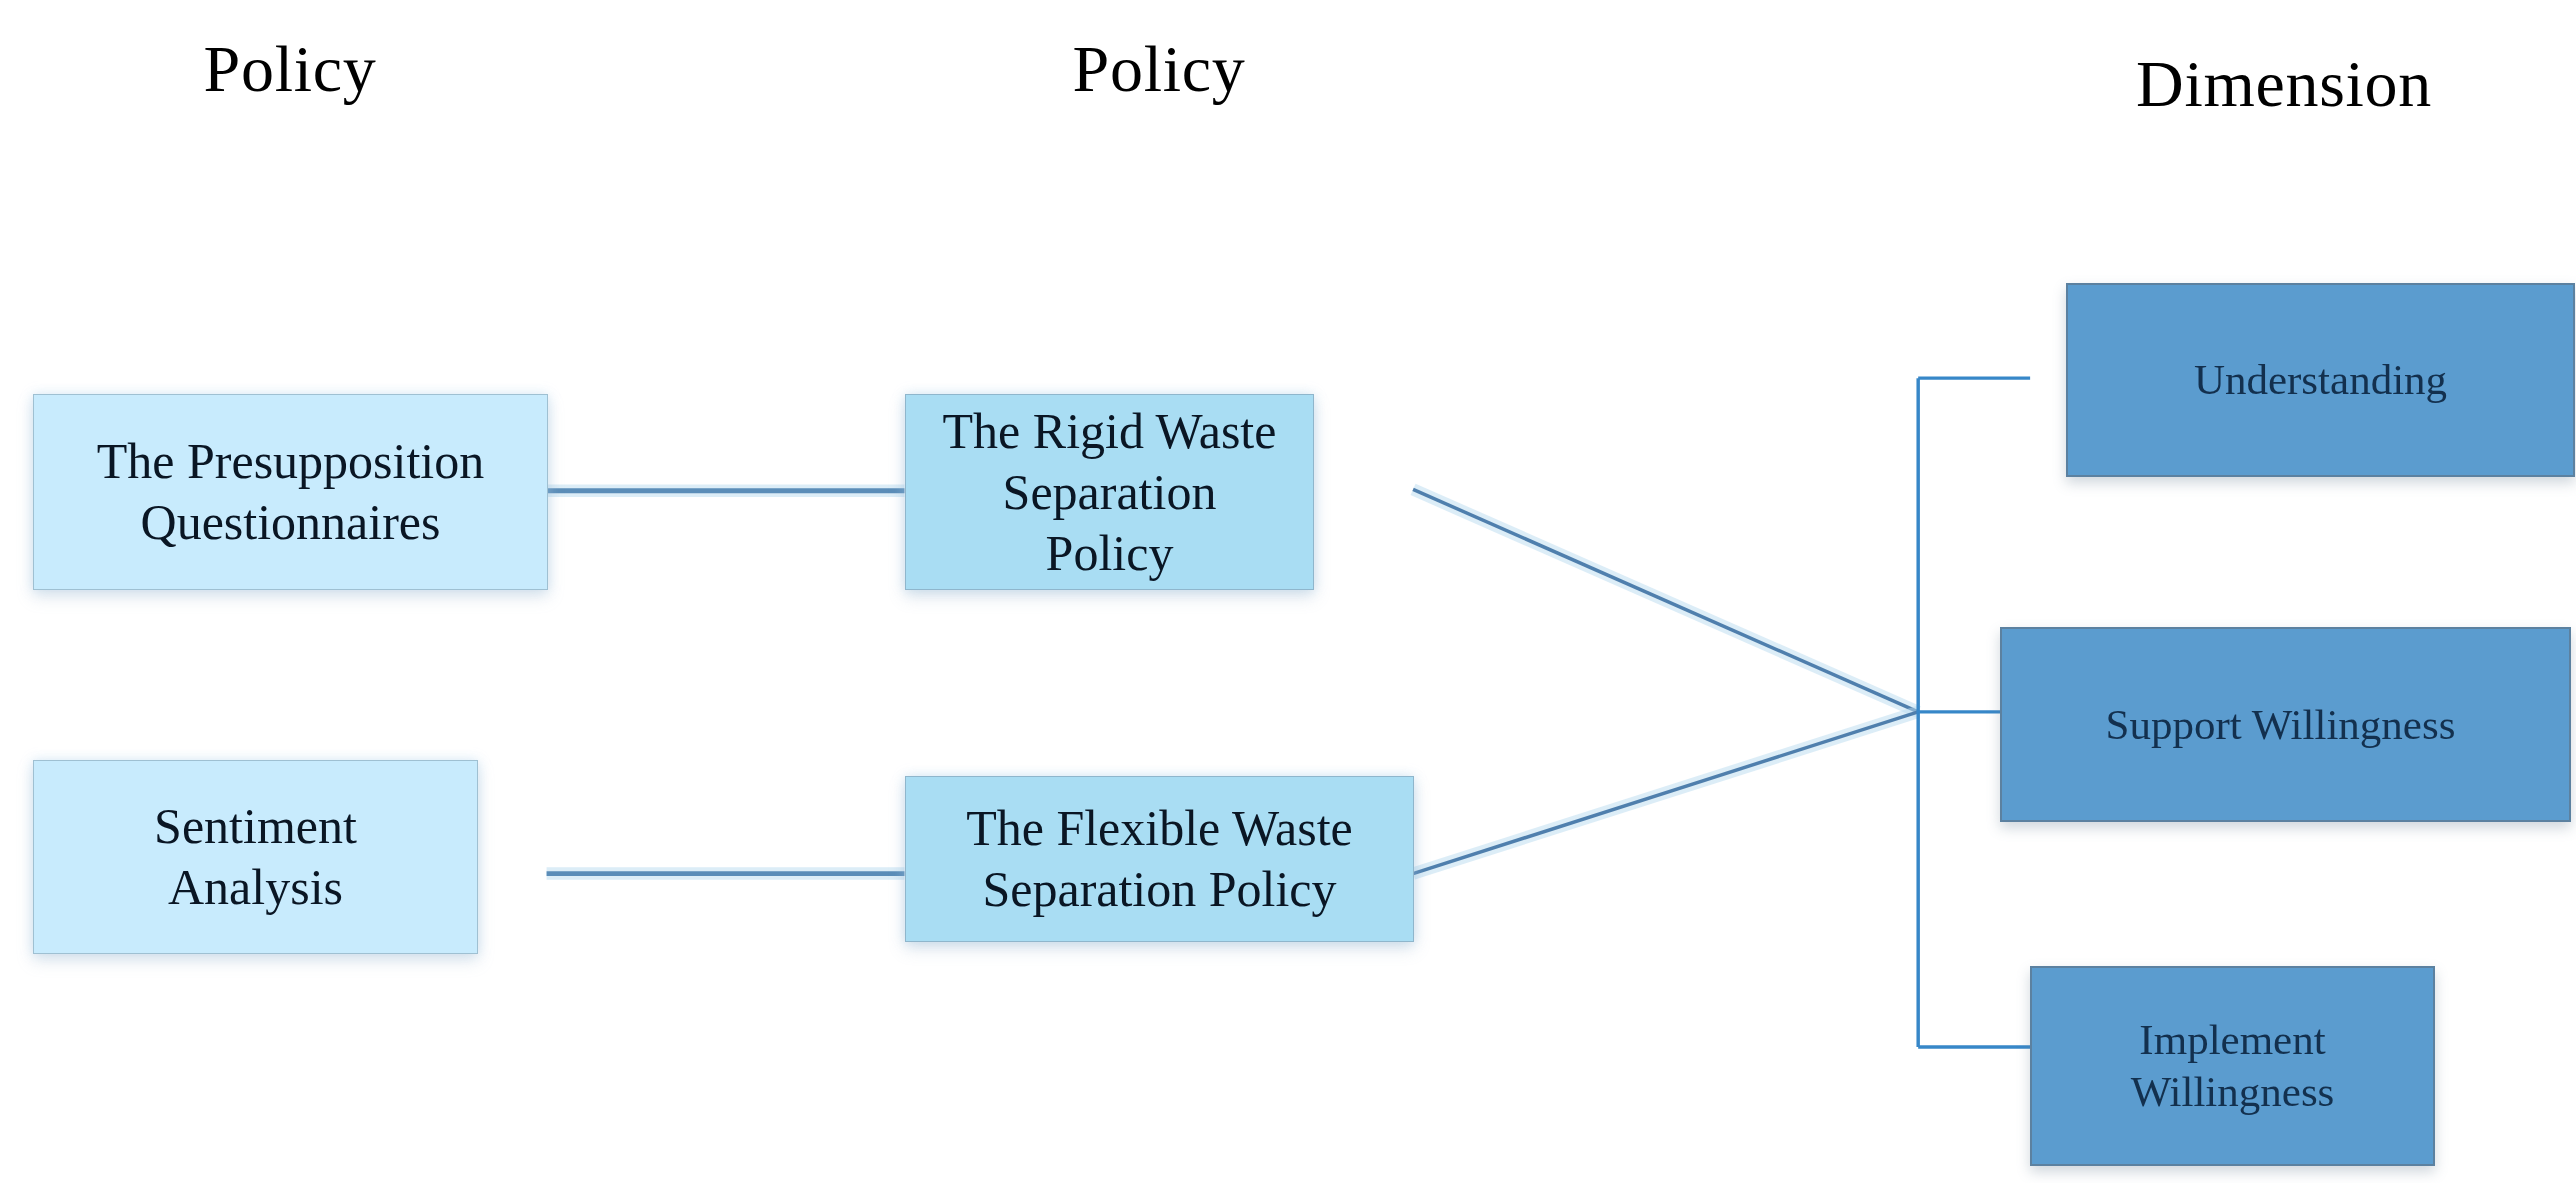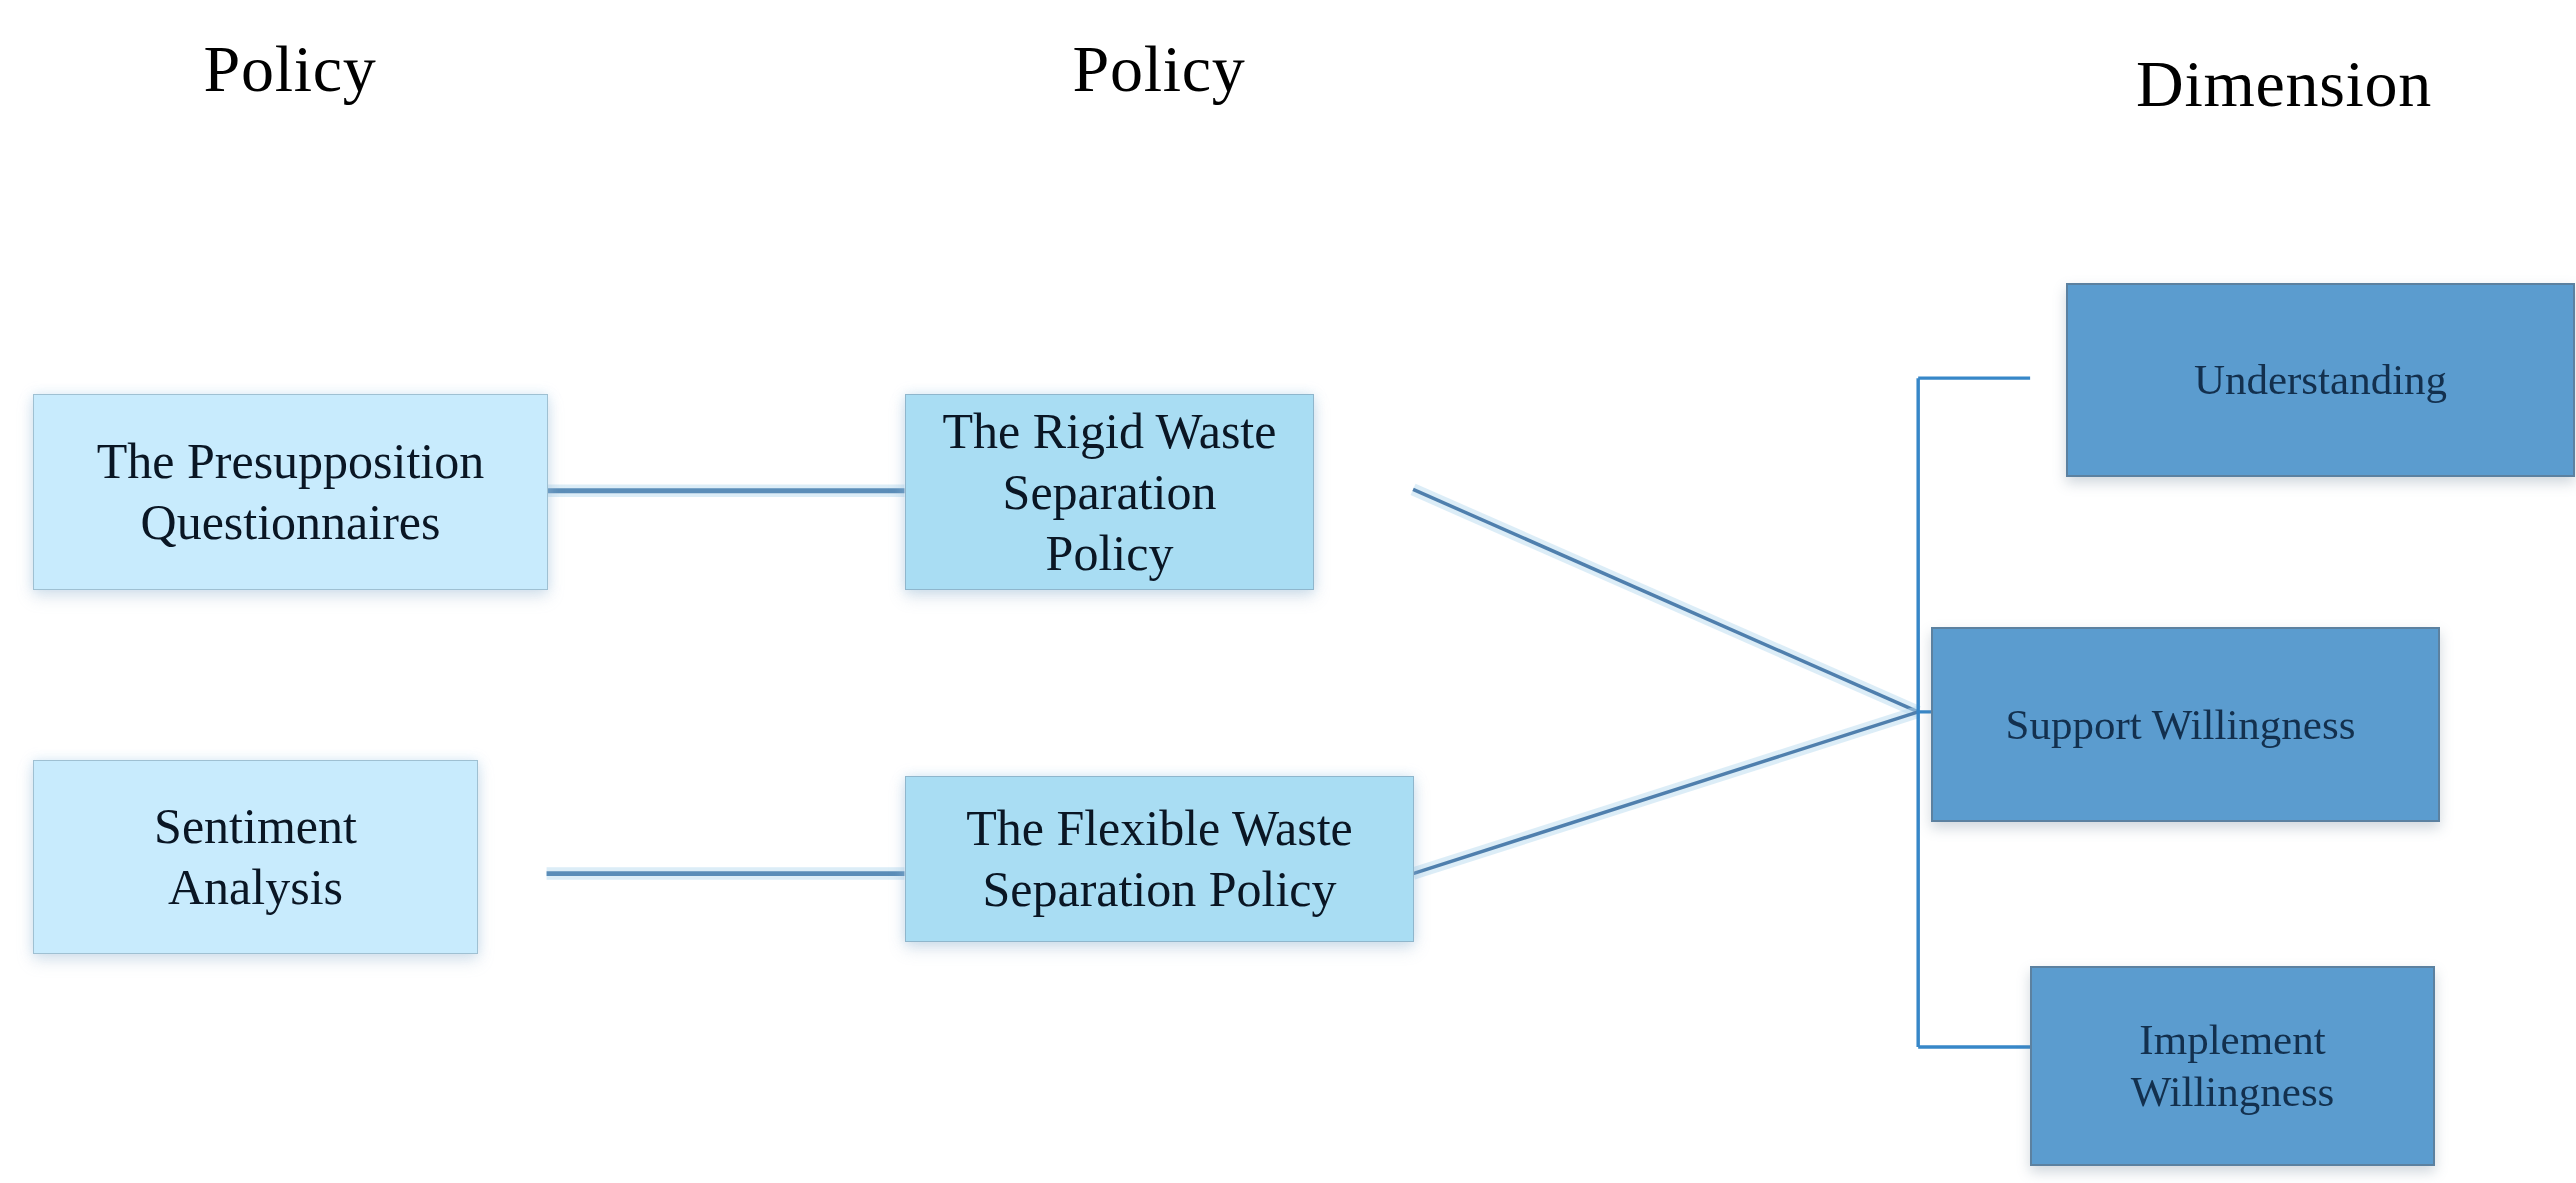--- a/index.html
+++ b/index.html
@@ -122,18 +122,18 @@
   <div class="box method" style="left:33px; top:394px; width:515px; height:196px;">The Presupposition Questionnaires</div>
 
   <div class="box method" style="left:33px; top:760px; width:445px; height:194px;">Sentiment Analysis</div>
 
   <div class="box object" style="left:905px; top:394px; width:409px; height:196px;">The Rigid Waste Separation Policy</div>
 
   <div class="box object" style="left:905px; top:776px; width:509px; height:166px;">The Flexible Waste Separation Policy</div>
 
   <div class="box dimension" style="left:2030px; top:283px; width:509px; height:194px;margin-left:36px;">Understanding</div>
 
-  <div class="box dimension" style="left:1931px; top:627px; width:509px; height:195px;padding-left:14px;">Support Willingness</div>
+  <div class="box dimension" style="left:2000px; top:627px; width:571px; height:195px;padding-left:14px;">Support Willingness</div>
 
   <div class="box dimension" style="left:2030px; top:966px; width:405px; height:200px;">Implement Willingness</div>
 
 </div>
 
 
 </body></html>

